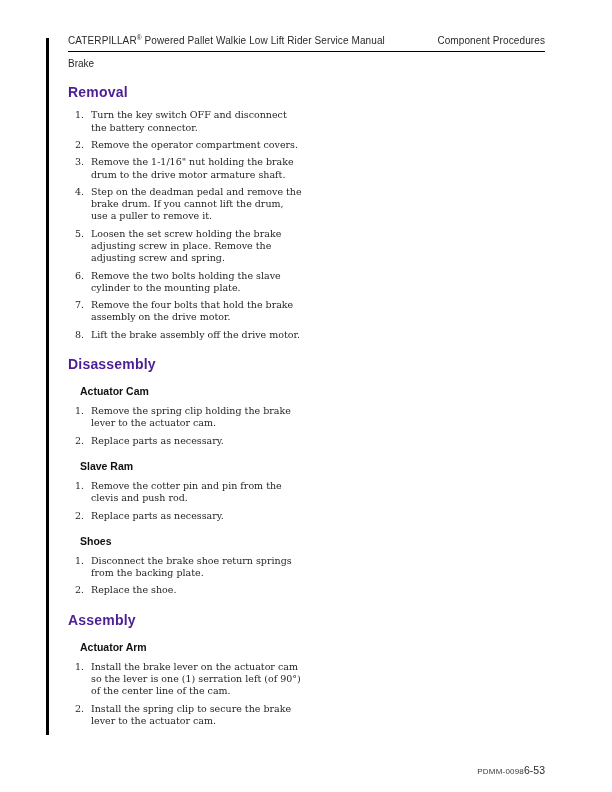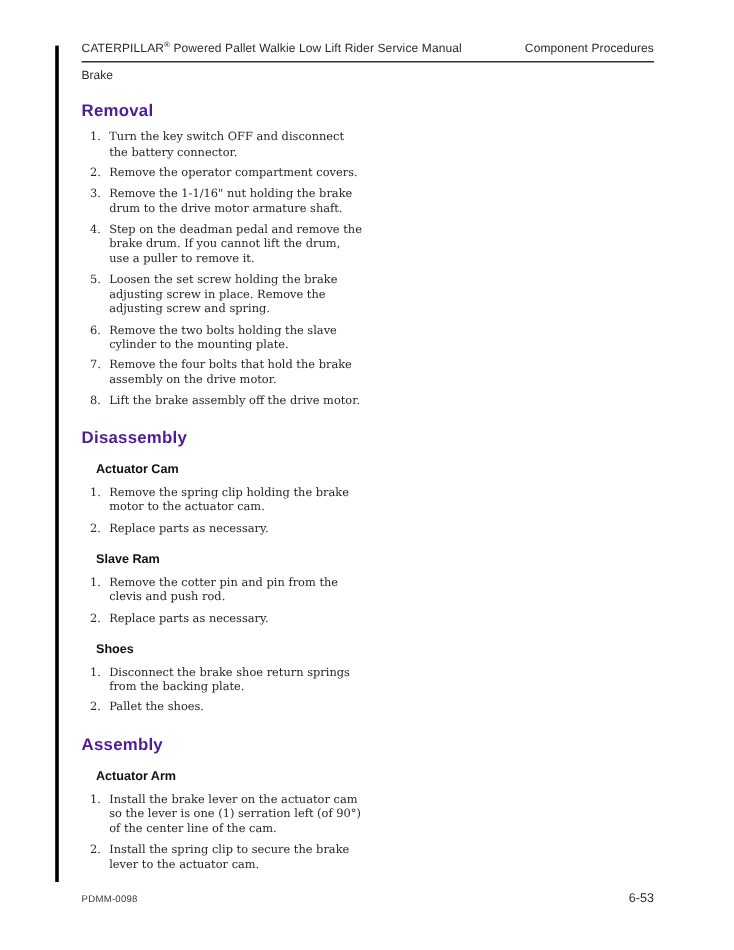--- a/index.html
+++ b/index.html
@@ -75,23 +75,23 @@
     width:16px;
     text-align:right;
     margin-right:7px;
   }
   .step-text{
     white-space:pre-line;
   }
   
   .footer{
     position:absolute;
-    left:68px;right:67px;top:743px;
+    left:68px;right:67px;top:764px;
     display:flex;
-    justify-content:space-between;
+    justify-content:flex-end;
     align-items:baseline;
     font-family:"Liberation Sans", sans-serif;
     color:#3a3a3a;
   }
   .doc-number{font-size:8px;letter-spacing:0.2px;}
   .page-number{font-size:10.5px;color:#2a2a2a;}
 </style>
 </head>
 <body>
 
@@ -150,21 +150,21 @@
         </div>
         <div class="step">
           <span class="step-num">8.</span>
           <span class="step-text">Lift the brake assembly off the drive motor.</span>
         </div>
         <div class="section-title">Disassembly</div>
         <div class="group-title">Actuator Cam</div>
         <div class="step">
           <span class="step-num">1.</span>
           <span class="step-text">Remove the spring clip holding the brake
-motor to the actuator cam.</span>
+lever to the actuator cam.</span>
         </div>
         <div class="step">
           <span class="step-num">2.</span>
           <span class="step-text">Replace parts as necessary.</span>
         </div>
         <div class="group-title">Slave Ram</div>
         <div class="step">
           <span class="step-num">1.</span>
           <span class="step-text">Remove the cotter pin and pin from the
 clevis and push rod.</span>
@@ -174,21 +174,21 @@
           <span class="step-text">Replace parts as necessary.</span>
         </div>
         <div class="group-title">Shoes</div>
         <div class="step">
           <span class="step-num">1.</span>
           <span class="step-text">Disconnect the brake shoe return springs
 from the backing plate.</span>
         </div>
         <div class="step">
           <span class="step-num">2.</span>
-          <span class="step-text">Pallet the shoes.</span>
+          <span class="step-text">Replace the shoe.</span>
         </div>
         <div class="section-title">Assembly</div>
         <div class="group-title">Actuator Arm</div>
         <div class="step">
           <span class="step-num">1.</span>
           <span class="step-text">Install the brake lever on the actuator cam
 so the lever is one (1) serration left (of 90°)
 of the center line of the cam.</span>
         </div>
         <div class="step">

